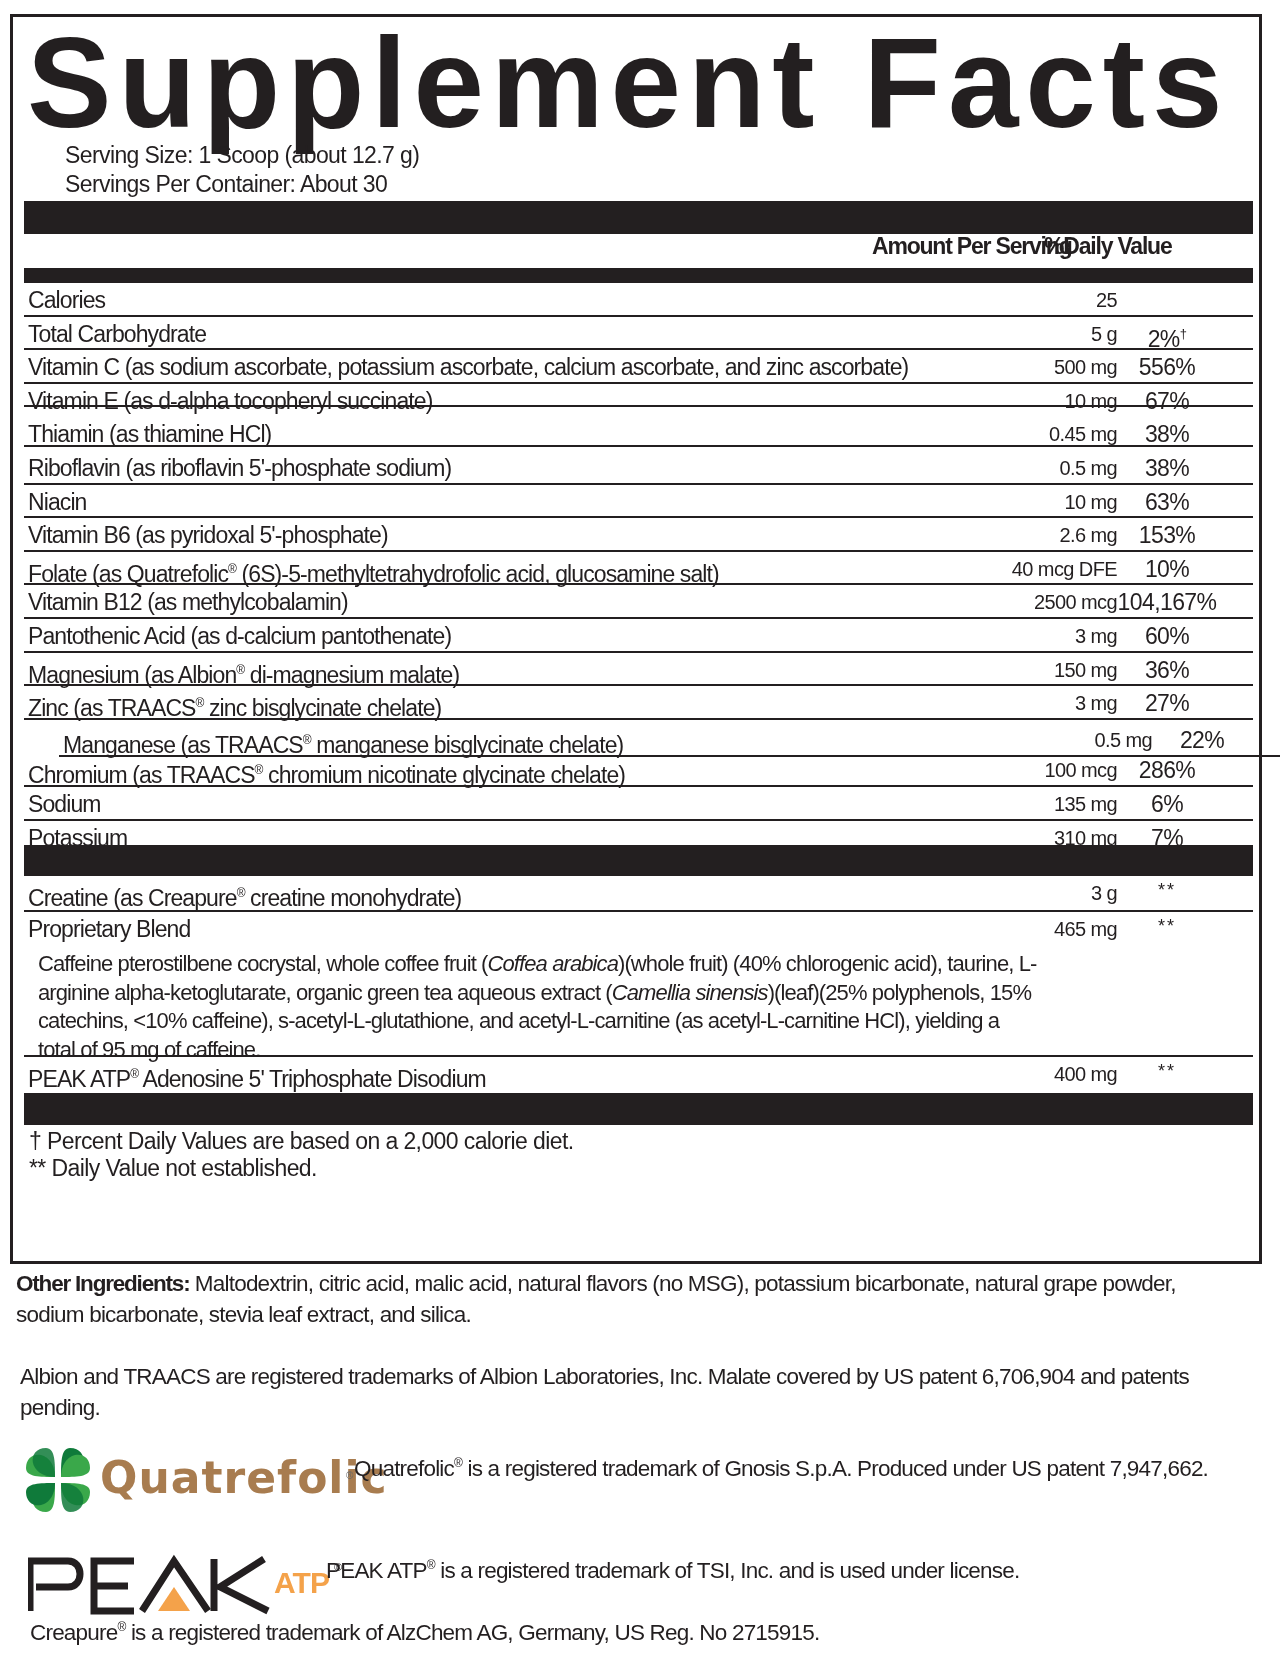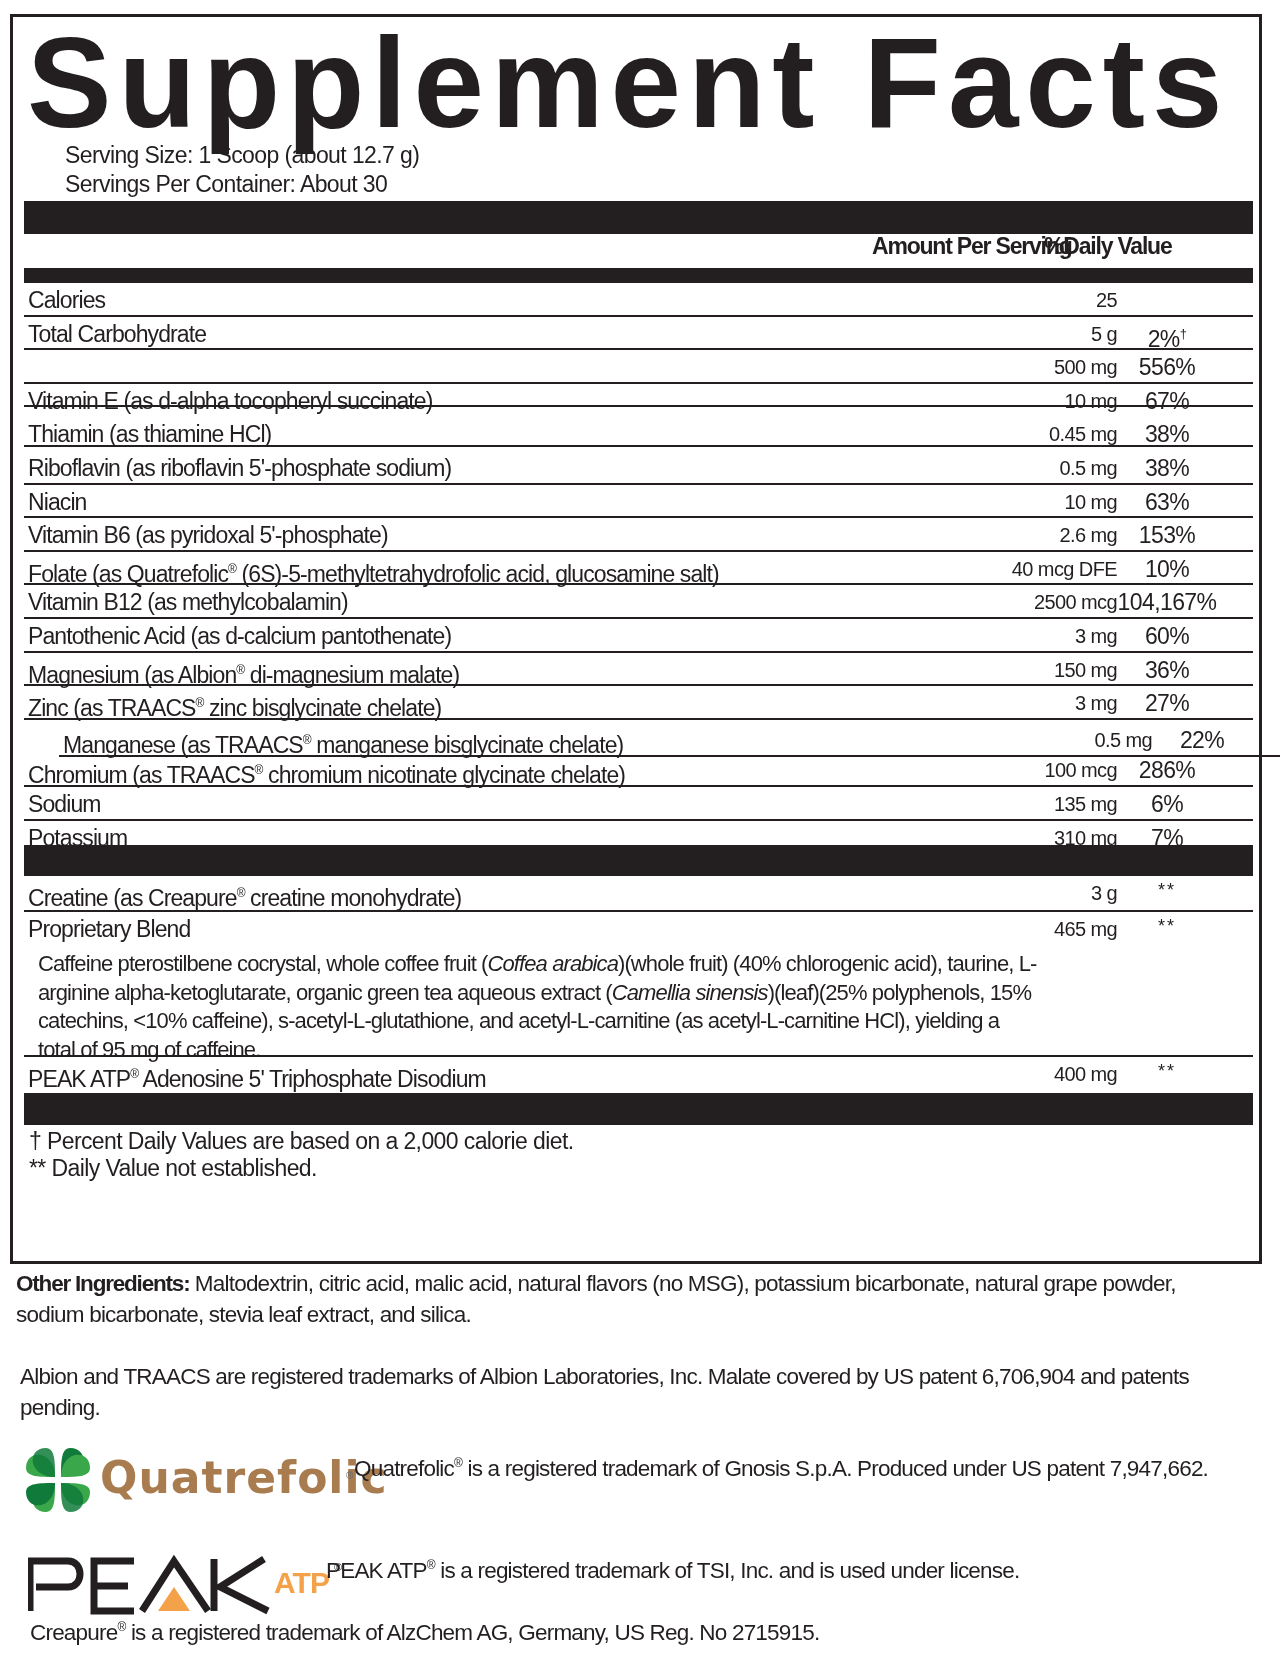--- a/index.html
+++ b/index.html
@@ -69,20 +69,21 @@
         <span class="name">Calories</span>
         <span class="amt">25</span>
         <span class="dv"><span></span></span>
       </div>
       <div class="row" style="top: 299.6px; height: 33.6px;">
         <span class="name">Total Carbohydrate</span>
         <span class="amt">5 g</span>
         <span class="dv"><span>2%</span><sup class="d">†</sup></span>
       </div>
       <div class="row" style="top: 333.2px; height: 33.6px;">
+        <span class="name">Vitamin C (as sodium ascorbate, potassium ascorbate, calcium ascorbate, and zinc ascorbate)</span>
         <span class="amt">500 mg</span>
         <span class="dv"><span>556%</span></span>
       </div>
       <div class="row" style="top: 366.8px; height: 23px;">
         <span class="name">Vitamin E (as d-alpha tocopheryl succinate)</span>
         <span class="amt">10 mg</span>
         <span class="dv"><span>67%</span></span>
       </div>
       <div class="row" style="top: 400.4px; height: 30px;">
         <span class="name">Thiamin (as thiamine HCl)</span>

